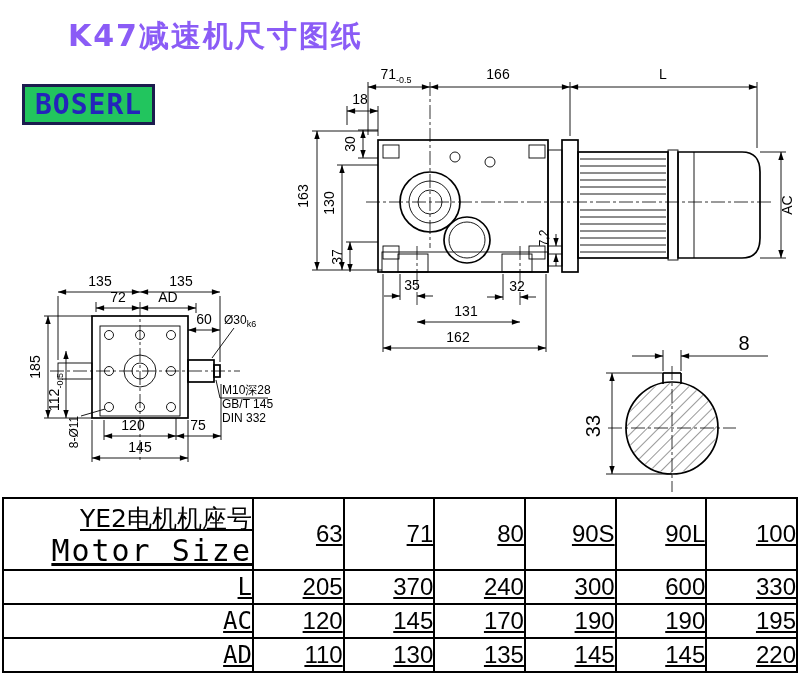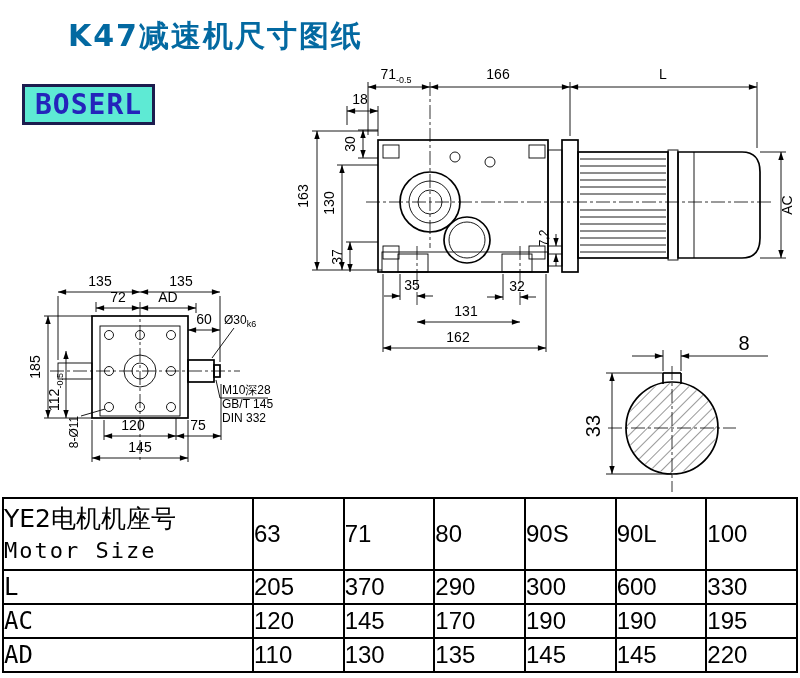--- a/index.html
+++ b/index.html
@@ -1,40 +1,40 @@
 <!DOCTYPE html>
 <html><head>
 <meta charset="utf-8">
 <style>
   * { margin:0; padding:0; box-sizing:border-box; }
   html,body { width:800px; height:678px; background:#fff; font-family:"Liberation Sans",sans-serif; }
   .page { position:relative; width:800px; height:678px; overflow:hidden; }
-  .title { position:absolute; left:68px; top:16px; font-size:30px; font-weight:bold; color:#0369a1;
+  .title { position:absolute; left:68px; top:16px; font-size:30px; font-weight:bold; color:#8b5cf6;
            font-family:"DejaVu Sans",sans-serif; letter-spacing:2px; }
-  .logo { position:absolute; left:22px; top:84px; border:3px solid #1c1c4e; background:#5eead4; padding:1px 10px; }
+  .logo { position:absolute; left:22px; top:84px; border:3px solid #1c1c4e; background:#22c55e; padding:1px 10px; }
   .logo span { font-family:"DejaVu Sans Mono",monospace; font-weight:bold; font-size:28px; color:#2424bb; letter-spacing:1px; }
   svg.drawing { position:absolute; left:0; top:0; }
 
   .thick  { stroke:#000; stroke-width:1.7; fill:none; }
   .thin   { stroke:#000; stroke-width:0.9; fill:none; }
   .center { stroke:#000; stroke-width:0.8; fill:none; stroke-dasharray:14 3 3 3; }
   .dim    { stroke:#000; stroke-width:0.9; fill:none; }
   text.d  { font-family:"Liberation Sans",sans-serif; font-size:14px; fill:#000; stroke:none; }
   text.d.big   { font-size:20px; }
   text.d.small { font-size:12px; }
   tspan.tol    { font-size:9px; }
 
   table.size-table { position:absolute; left:2px; top:497px; width:796px; border-collapse:collapse;
-                     table-layout:fixed; text-align:left; color:#000; }
+                     table-layout:fixed; text-align:right; color:#000;text-decoration:underline; }
   table.size-table td, table.size-table th { border:2px solid #000; font-weight:normal; vertical-align:middle; }
   tr.head-row { height:72px; }
   tr.data-row { height:34px; }
   .cell-num { font-size:24px; font-family:"Liberation Sans",sans-serif; }
   .head-cn  { font-size:25px; line-height:34px; font-family:"DejaVu Sans",sans-serif; }
-  .head-en  { font-size:22px; line-height:30px; font-family:"DejaVu Sans Mono",monospace; letter-spacing:2px; }
+  .head-en  { font-size:30px; line-height:30px; font-family:"DejaVu Sans Mono",monospace; letter-spacing:2px; }
   .row-label{ font-size:24px; font-family:"DejaVu Sans Mono",monospace; }
 </style>
 </head>
 <body>
 
 <div class="page">
 
   <div class="title">K47减速机尺寸图纸</div>
 
   <div class="logo">
@@ -280,21 +280,21 @@
       <td class="cell-num">71</td>
       <td class="cell-num">80</td>
       <td class="cell-num">90S</td>
       <td class="cell-num">90L</td>
       <td class="cell-num">100</td>
     </tr>
     <tr class="data-row">
       <td class="row-label">L</td>
       <td class="cell-num">205</td>
       <td class="cell-num">370</td>
-      <td class="cell-num">290</td>
+      <td class="cell-num">240</td>
       <td class="cell-num">300</td>
       <td class="cell-num">600</td>
       <td class="cell-num">330</td>
     </tr>
     <tr class="data-row">
       <td class="row-label">AC</td>
       <td class="cell-num">120</td>
       <td class="cell-num">145</td>
       <td class="cell-num">170</td>
       <td class="cell-num">190</td>

